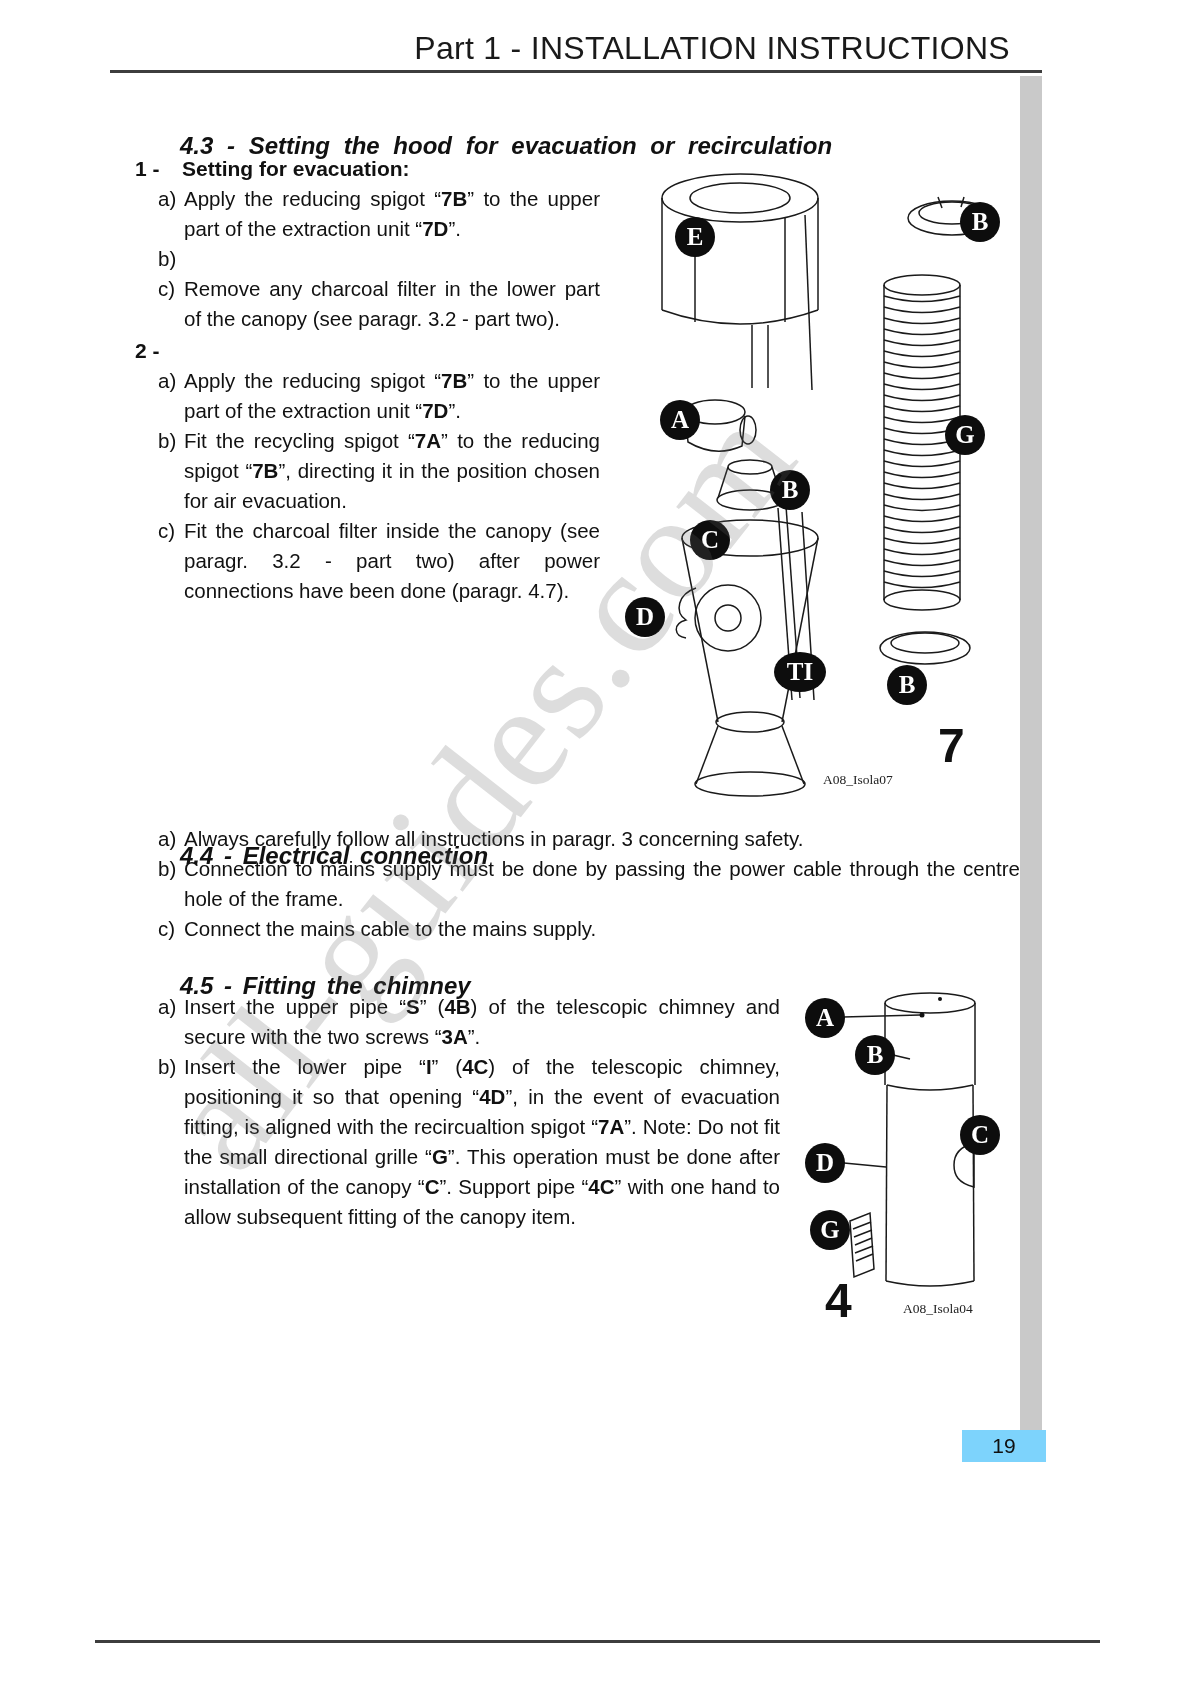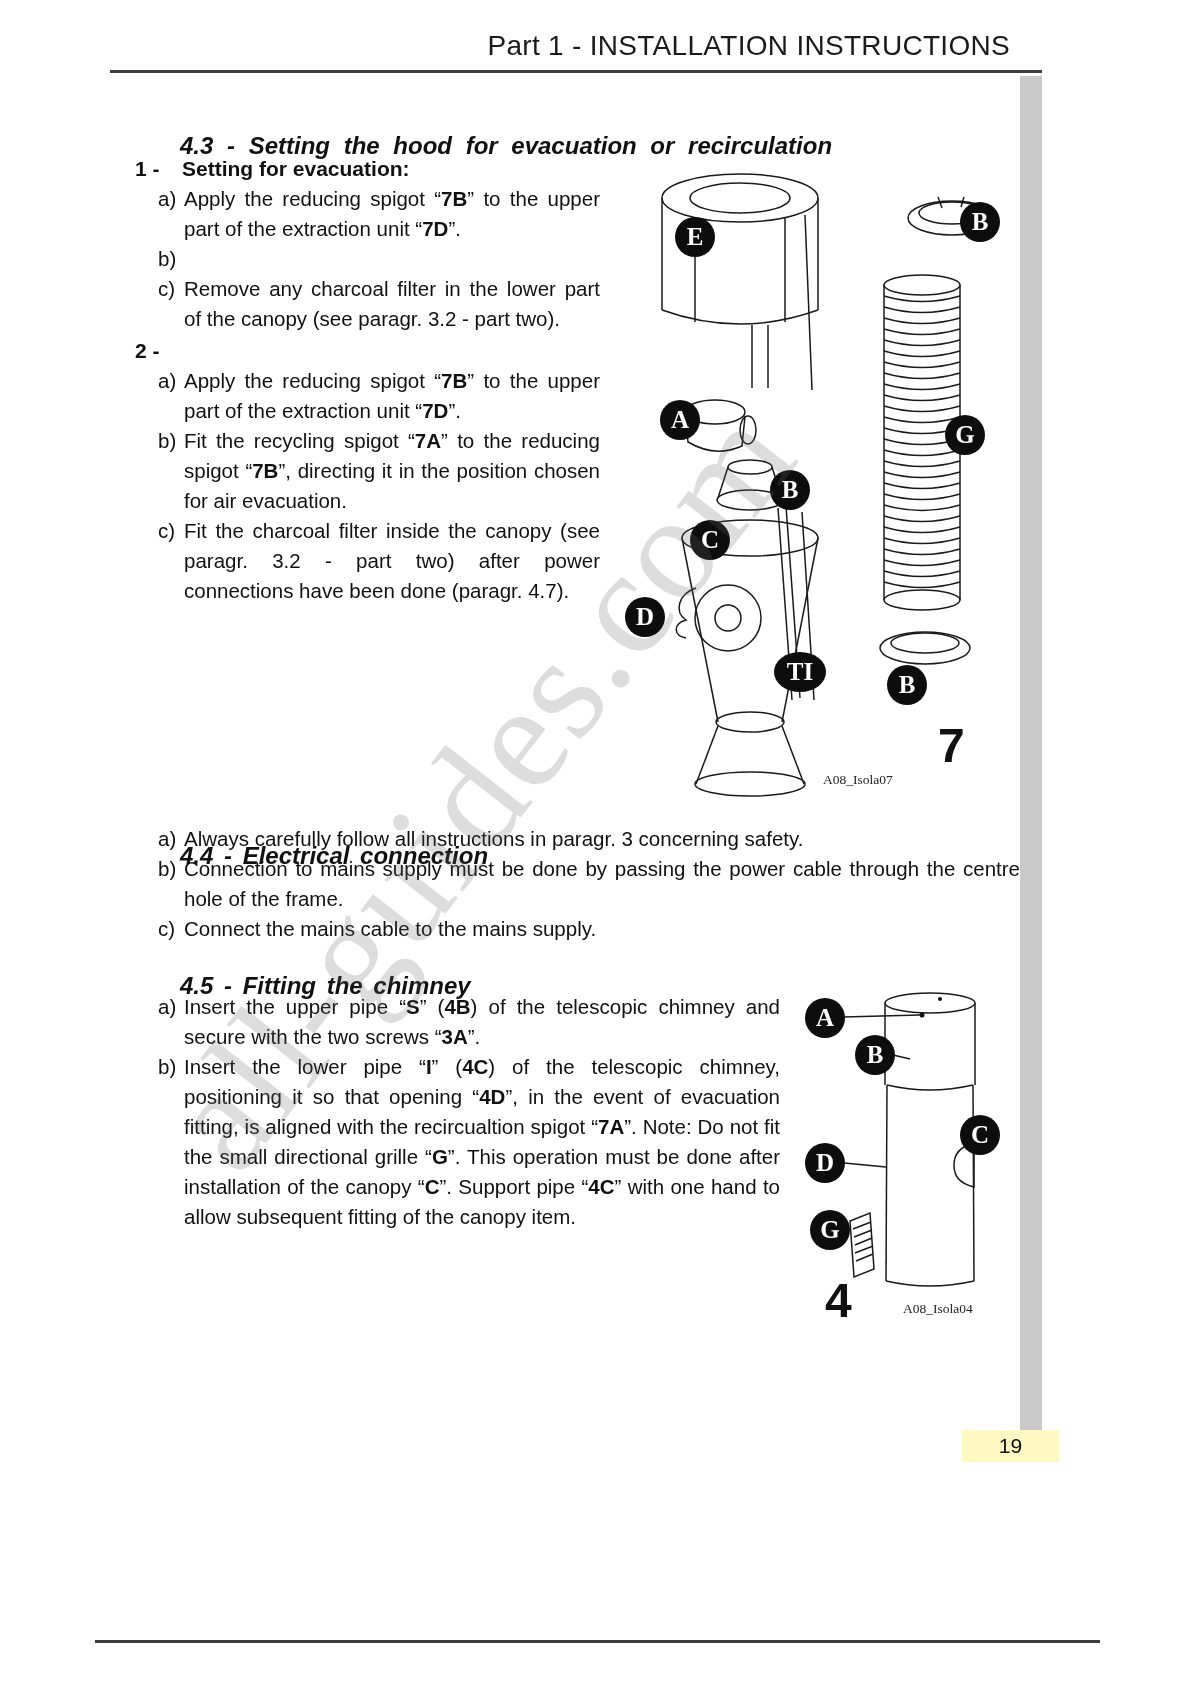--- a/index.html
+++ b/index.html
@@ -1,24 +1,24 @@
 <!DOCTYPE html>
 <html><head>
 <meta charset="utf-8">
 <style>
   html,body { margin:0; padding:0; background:#888; }
   .page { position:relative; width:1192px; height:1685px; background:#ffffff;
           font-family:"Liberation Sans", sans-serif; color:#111; overflow:hidden; margin:0 auto; }
 
   
-  .header-title { position:absolute; top:30px; right:182px; font-size:28px; color:#1a1a1a;
+  .header-title { position:absolute; top:30px; right:182px; font-size:32px; color:#1a1a1a;
                   letter-spacing:0.3px; white-space:nowrap; }
   .header-rule  { position:absolute; left:110px; top:70px; width:932px; height:3px; background:#3d3d3d; }
   .side-bar     { position:absolute; left:1020px; top:76px; width:22px; height:1386px; background:#c9c9c9; }
-  .page-number  { position:absolute; left:962px; top:1430px; width:97px; height:32px; background:#fef9c3;
+  .page-number  { position:absolute; left:962px; top:1430px; width:84px; height:32px; background:#7dd3fc;
                   color:#101010; display:flex; align-items:center; justify-content:center; font-size:21px; }
   .bottom-rule  { position:absolute; left:95px; top:1640px; width:1005px; height:3px; background:#3d3d3d; }
 
   
   .watermark { position:absolute; left:130px; top:1095px; transform:rotate(-52deg); transform-origin:0 0;
                font-family:"Liberation Serif", serif; font-size:150px; letter-spacing:2px;
                color:rgba(100,100,100,0.22); white-space:nowrap; z-index:6; pointer-events:none; }
 
   
   .sec-heading { position:absolute; font-style:italic; font-weight:bold; font-size:24px;

